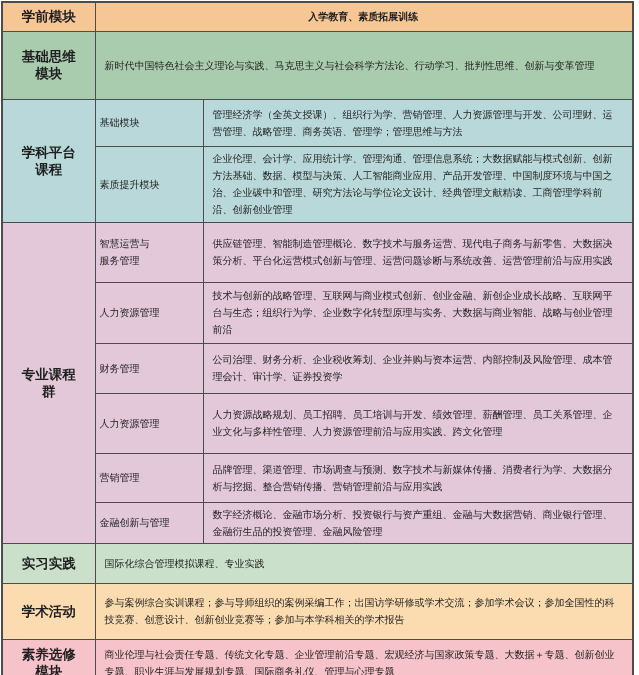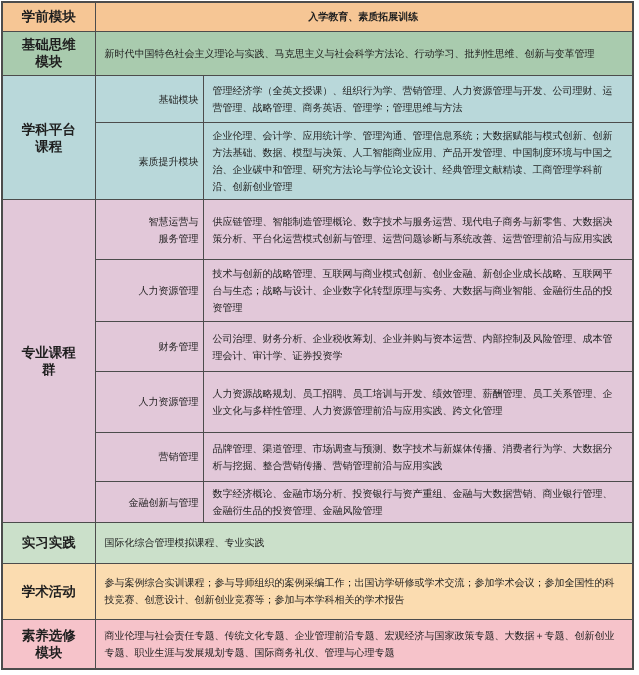--- a/index.html
+++ b/index.html
@@ -33,21 +33,21 @@
     line-height:17px;
     overflow:hidden;
   }
   td.lbl{
     text-align:center;
     font-weight:bold;
     font-size:13.5px;
     padding:2px 18px;
   }
   td.sublbl{
-    text-align:right;
+    text-align:left;
     font-weight:normal;
     padding:8px 4px;
     white-space:pre-line;
   }
   td.ct{
     text-align:left;
     padding:3px 10px 3px 9px;
   }
   td.ct.center{
     text-align:center;
@@ -70,21 +70,21 @@
     <col style="width:108px">
     <col>
   </colgroup>
 
   <tbody>
       <tr style="height:29px">
     <td class="lbl bg-orange">学前模块</td>
     <td class="ct center bg-orange" colspan="2">入学教育、素质拓展训练</td>
   </tr>
 
-  <tr style="height:44px">
+  <tr style="height:68px">
     <td class="lbl bg-green">基础思维模块</td>
     <td class="ct bg-green" colspan="2">新时代中国特色社会主义理论与实践、马克思主义与社会科学方法论、行动学习、批判性思维、创新与变革管理</td>
   </tr>
 
   <tr style="height:47px">
     <td class="lbl bg-blue" rowspan="2">学科平台课程</td>
     <td class="sublbl bg-blue">基础模块</td>
     <td class="ct bg-blue">管理经济学（全英文授课）、组织行为学、营销管理、人力资源管理与开发、公司理财、运营管理、战略管理、商务英语、管理学；管理思维与方法</td>
   </tr>
   <tr style="height:76px">
@@ -93,21 +93,21 @@
   </tr>
 
   <tr style="height:60px">
     <td class="lbl bg-purple" rowspan="6">专业课程群</td>
     <td class="sublbl bg-purple">智慧运营与
 服务管理</td>
     <td class="ct bg-purple">供应链管理、智能制造管理概论、数字技术与服务运营、现代电子商务与新零售、大数据决策分析、平台化运营模式创新与管理、运营问题诊断与系统改善、运营管理前沿与应用实践</td>
   </tr>
   <tr style="height:61px">
     <td class="sublbl bg-purple">人力资源管理</td>
-    <td class="ct bg-purple">技术与创新的战略管理、互联网与商业模式创新、创业金融、新创企业成长战略、互联网平台与生态；战略与设计、企业数字化转型原理与实务、大数据与商业智能、金融衍生品的投资管理</td>
+    <td class="ct bg-purple">技术与创新的战略管理、互联网与商业模式创新、创业金融、新创企业成长战略、互联网平台与生态；组织行为学、企业数字化转型原理与实务、大数据与商业智能、战略与创业管理前沿</td>
   </tr>
   <tr style="height:50px">
     <td class="sublbl bg-purple">财务管理</td>
     <td class="ct bg-purple">公司治理、财务分析、企业税收筹划、企业并购与资本运营、内部控制及风险管理、成本管理会计、审计学、证券投资学</td>
   </tr>
   <tr style="height:60px">
     <td class="sublbl bg-purple">人力资源管理</td>
     <td class="ct bg-purple">人力资源战略规划、员工招聘、员工培训与开发、绩效管理、薪酬管理、员工关系管理、企业文化与多样性管理、人力资源管理前沿与应用实践、跨文化管理</td>
   </tr>
   <tr style="height:49px">

